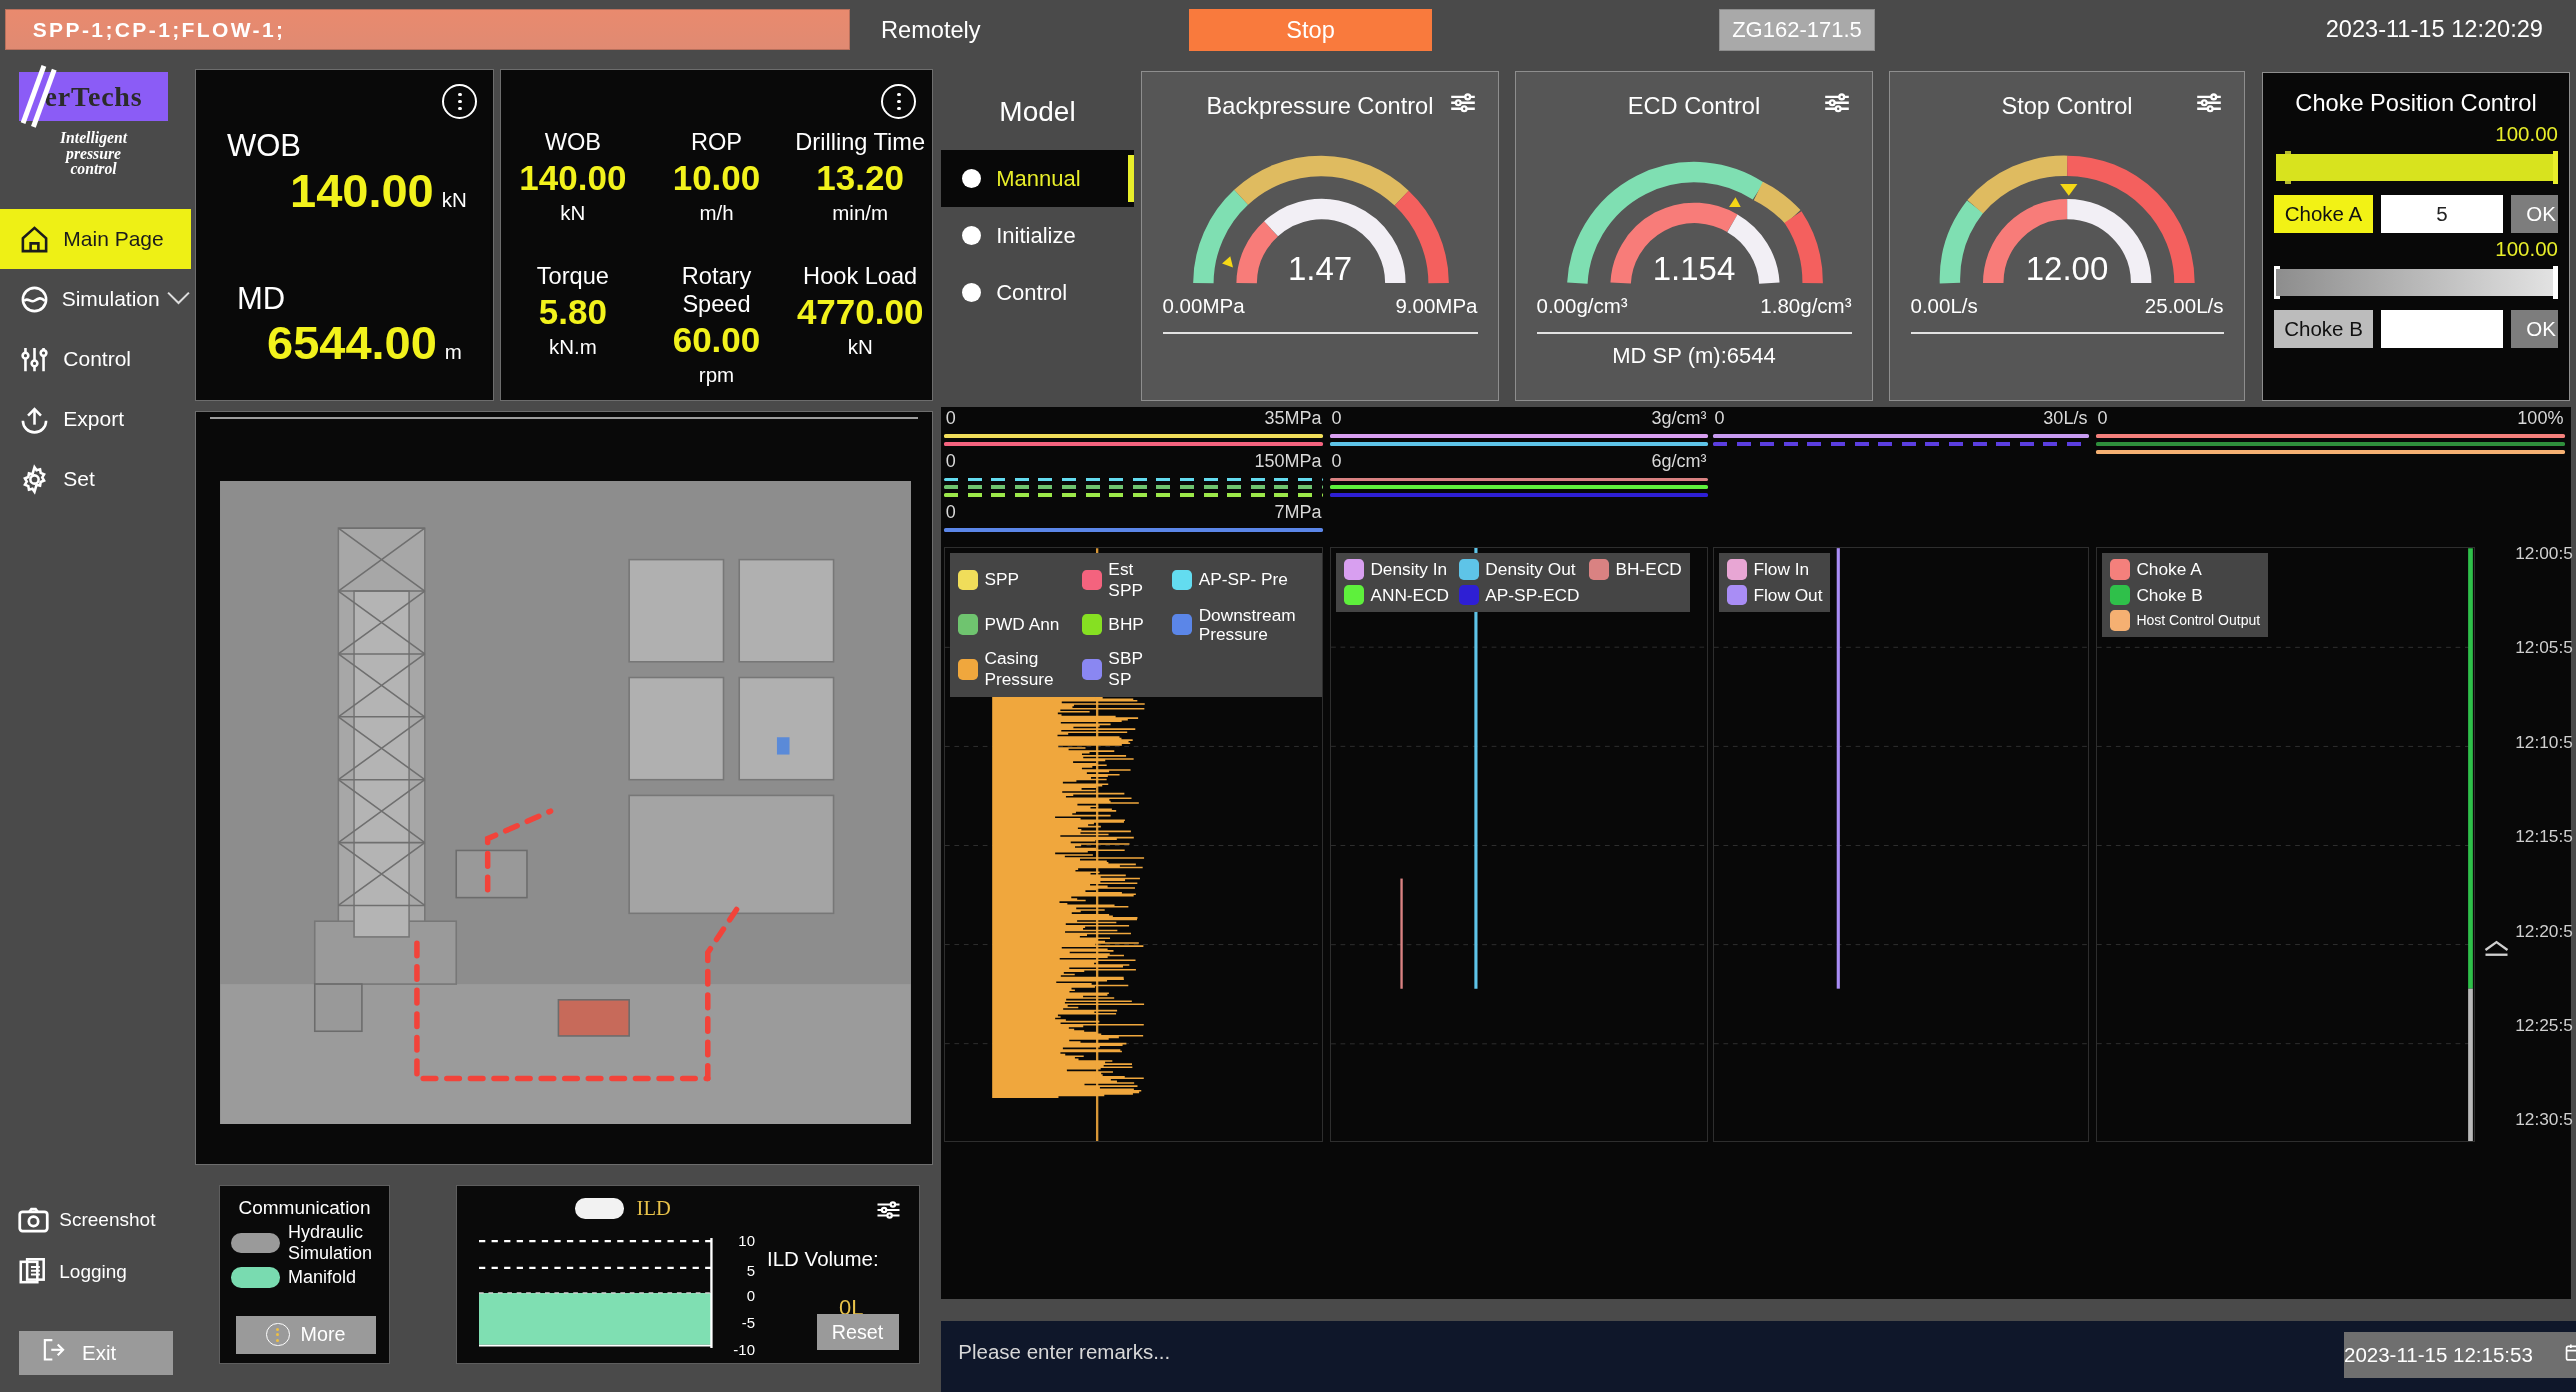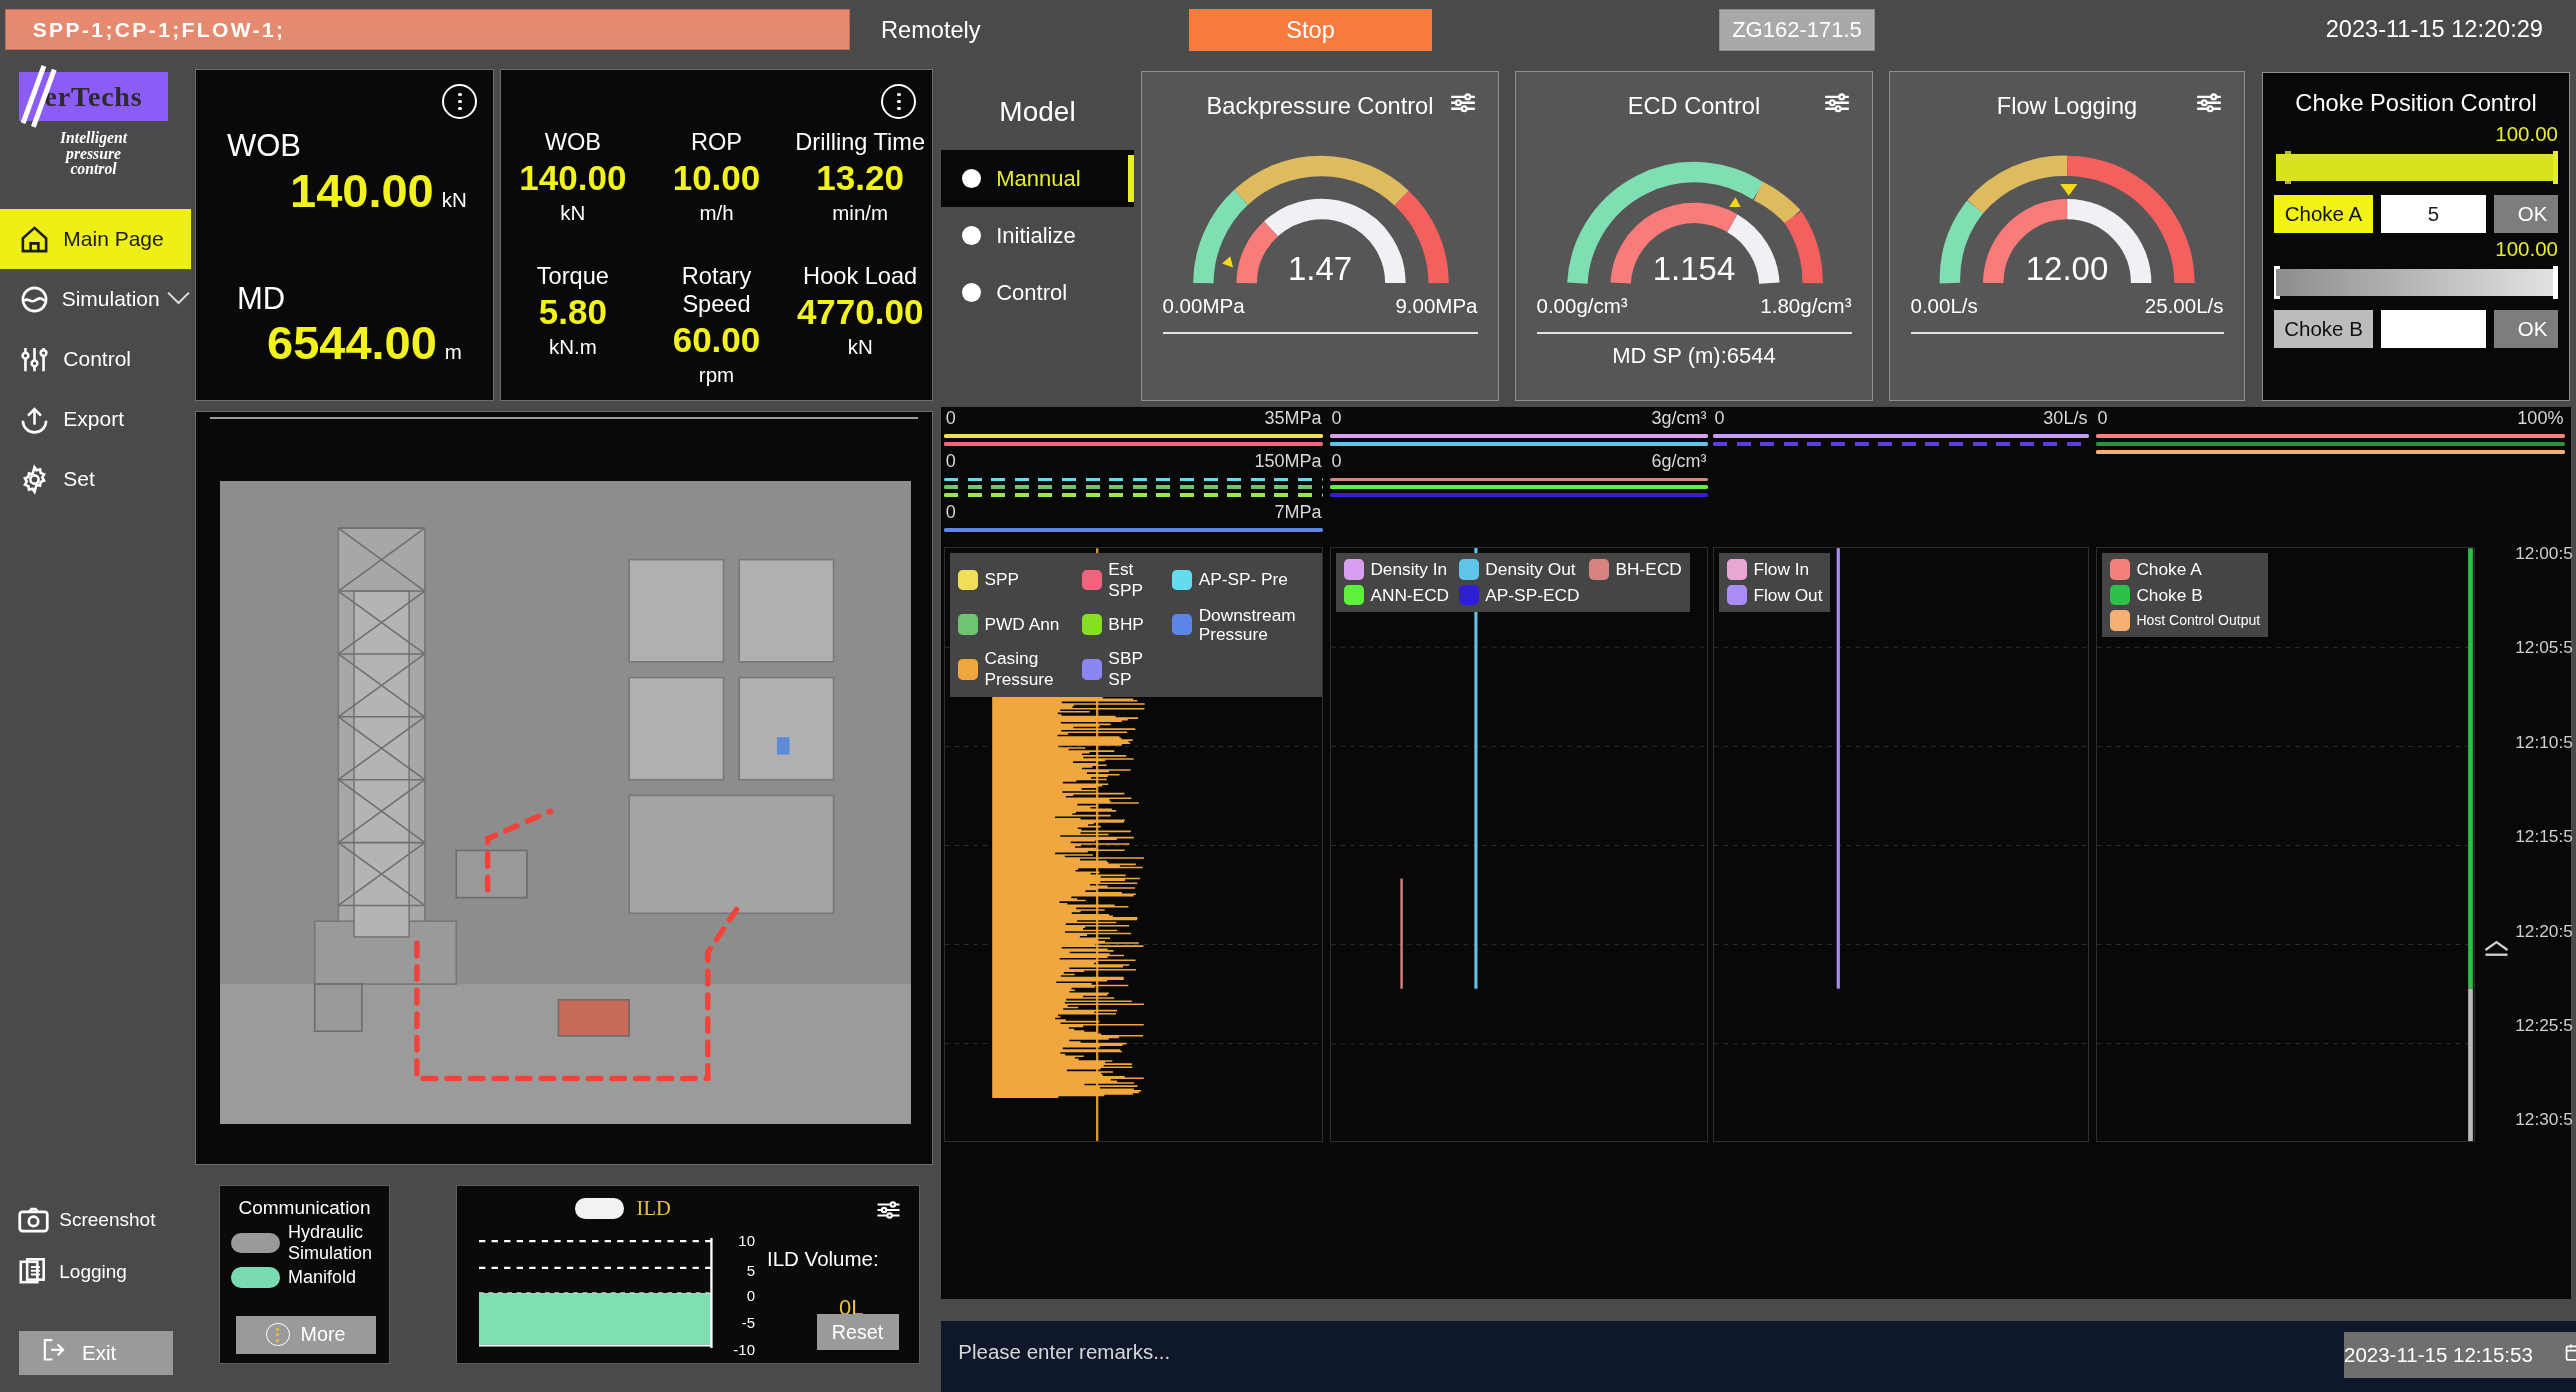--- a/index.html
+++ b/index.html
@@ -96,21 +96,21 @@
   .slider-fill.a { background:linear-gradient(90deg,#d8e31e,#d8e31e); }
   .slider-fill.b { background:linear-gradient(90deg,#8d8d8d,#e2e2e2); }
   .slider-cap { position:absolute; top:0; bottom:0; width:5.5px; }
   .choke-row { display:flex; align-items:center; gap:7.9px; margin:11px 11px 0 11px; }
   .choke-btn { width:99px; height:38px; display:flex; align-items:center; justify-content:center;
     font-size:20.5px; color:#111; cursor:pointer; }
   .choke-btn.a { background:#f2f215; }
   .choke-btn.b { background:#bcbcbc; }
   .choke-input { flex:1; height:38px; background:#fff; color:#222; font-size:20.5px;
     display:flex; align-items:center; justify-content:center; cursor:text; }
-  .choke-ok { width:64px; height:38px; background:#7d7d7d; font-size:20.5px;
+  .choke-ok { width:47px; height:38px; background:#7d7d7d; font-size:20.5px;
     display:flex; align-items:center; justify-content:center; cursor:pointer;padding-left:13px; }
 
   
   #gp-panel { position:absolute; left:195px; top:411px; width:738px; height:754px;
     background:#090909; border:0.8px solid #6d6d6d; }
   .gp-tabs { display:flex; align-items:flex-end; gap:0; padding:11px 0 0 14px; height:46px; }
   .gp-tab { font-size:21px; padding:3.1px 9.4px; cursor:pointer; }
   .gp-tab.active { background:#e8ee2a; color:#111; }
   .gp-underline { margin:4.7px 14px 0 14px; height:2.4px; background:#9c9c9c; }
   .gp-stage { position:absolute; left:23.6px; top:69px; width:691px; height:643px;
@@ -422,21 +422,21 @@
       <polygon points="270,100 284,100 277,113" fill="#f5d816" transform="rotate(62 277 106)"></polygon>
     </svg>
     <div class="gc-val">1.154</div>
     <div class="gc-min">0.00g/cm³</div>
     <div class="gc-max">1.80g/cm³</div>
     <div class="gc-rule"></div>
     <div class="gc-sub">MD SP (m):6544</div>
   </div>
 
   <div class="gauge-card" style="left:1889px; width:356px;">
-    <div class="gc-title">Flow Logging</div>
+    <div class="gc-title">Stop Control</div>
     <div class="gc-icon">
       <svg width="30" height="23.6" viewBox="0 0 24 20" fill="none" stroke="#fff" stroke-width="2">
         <path d="M2 5h20M2 10h20M2 15h20"></path>
           <circle cx="16" cy="5" r="2" fill="#565656"></circle>
         <circle cx="8" cy="10" r="2" fill="#565656"></circle>
           <circle cx="13" cy="15" r="2" fill="#565656"></circle>
       </svg>
     </div>
     <svg width="356" height="181" viewBox="0 0 452 230" style="position:absolute;left:0;top:49px;">
       <g fill="none" stroke-width="26" stroke-linecap="butt">

